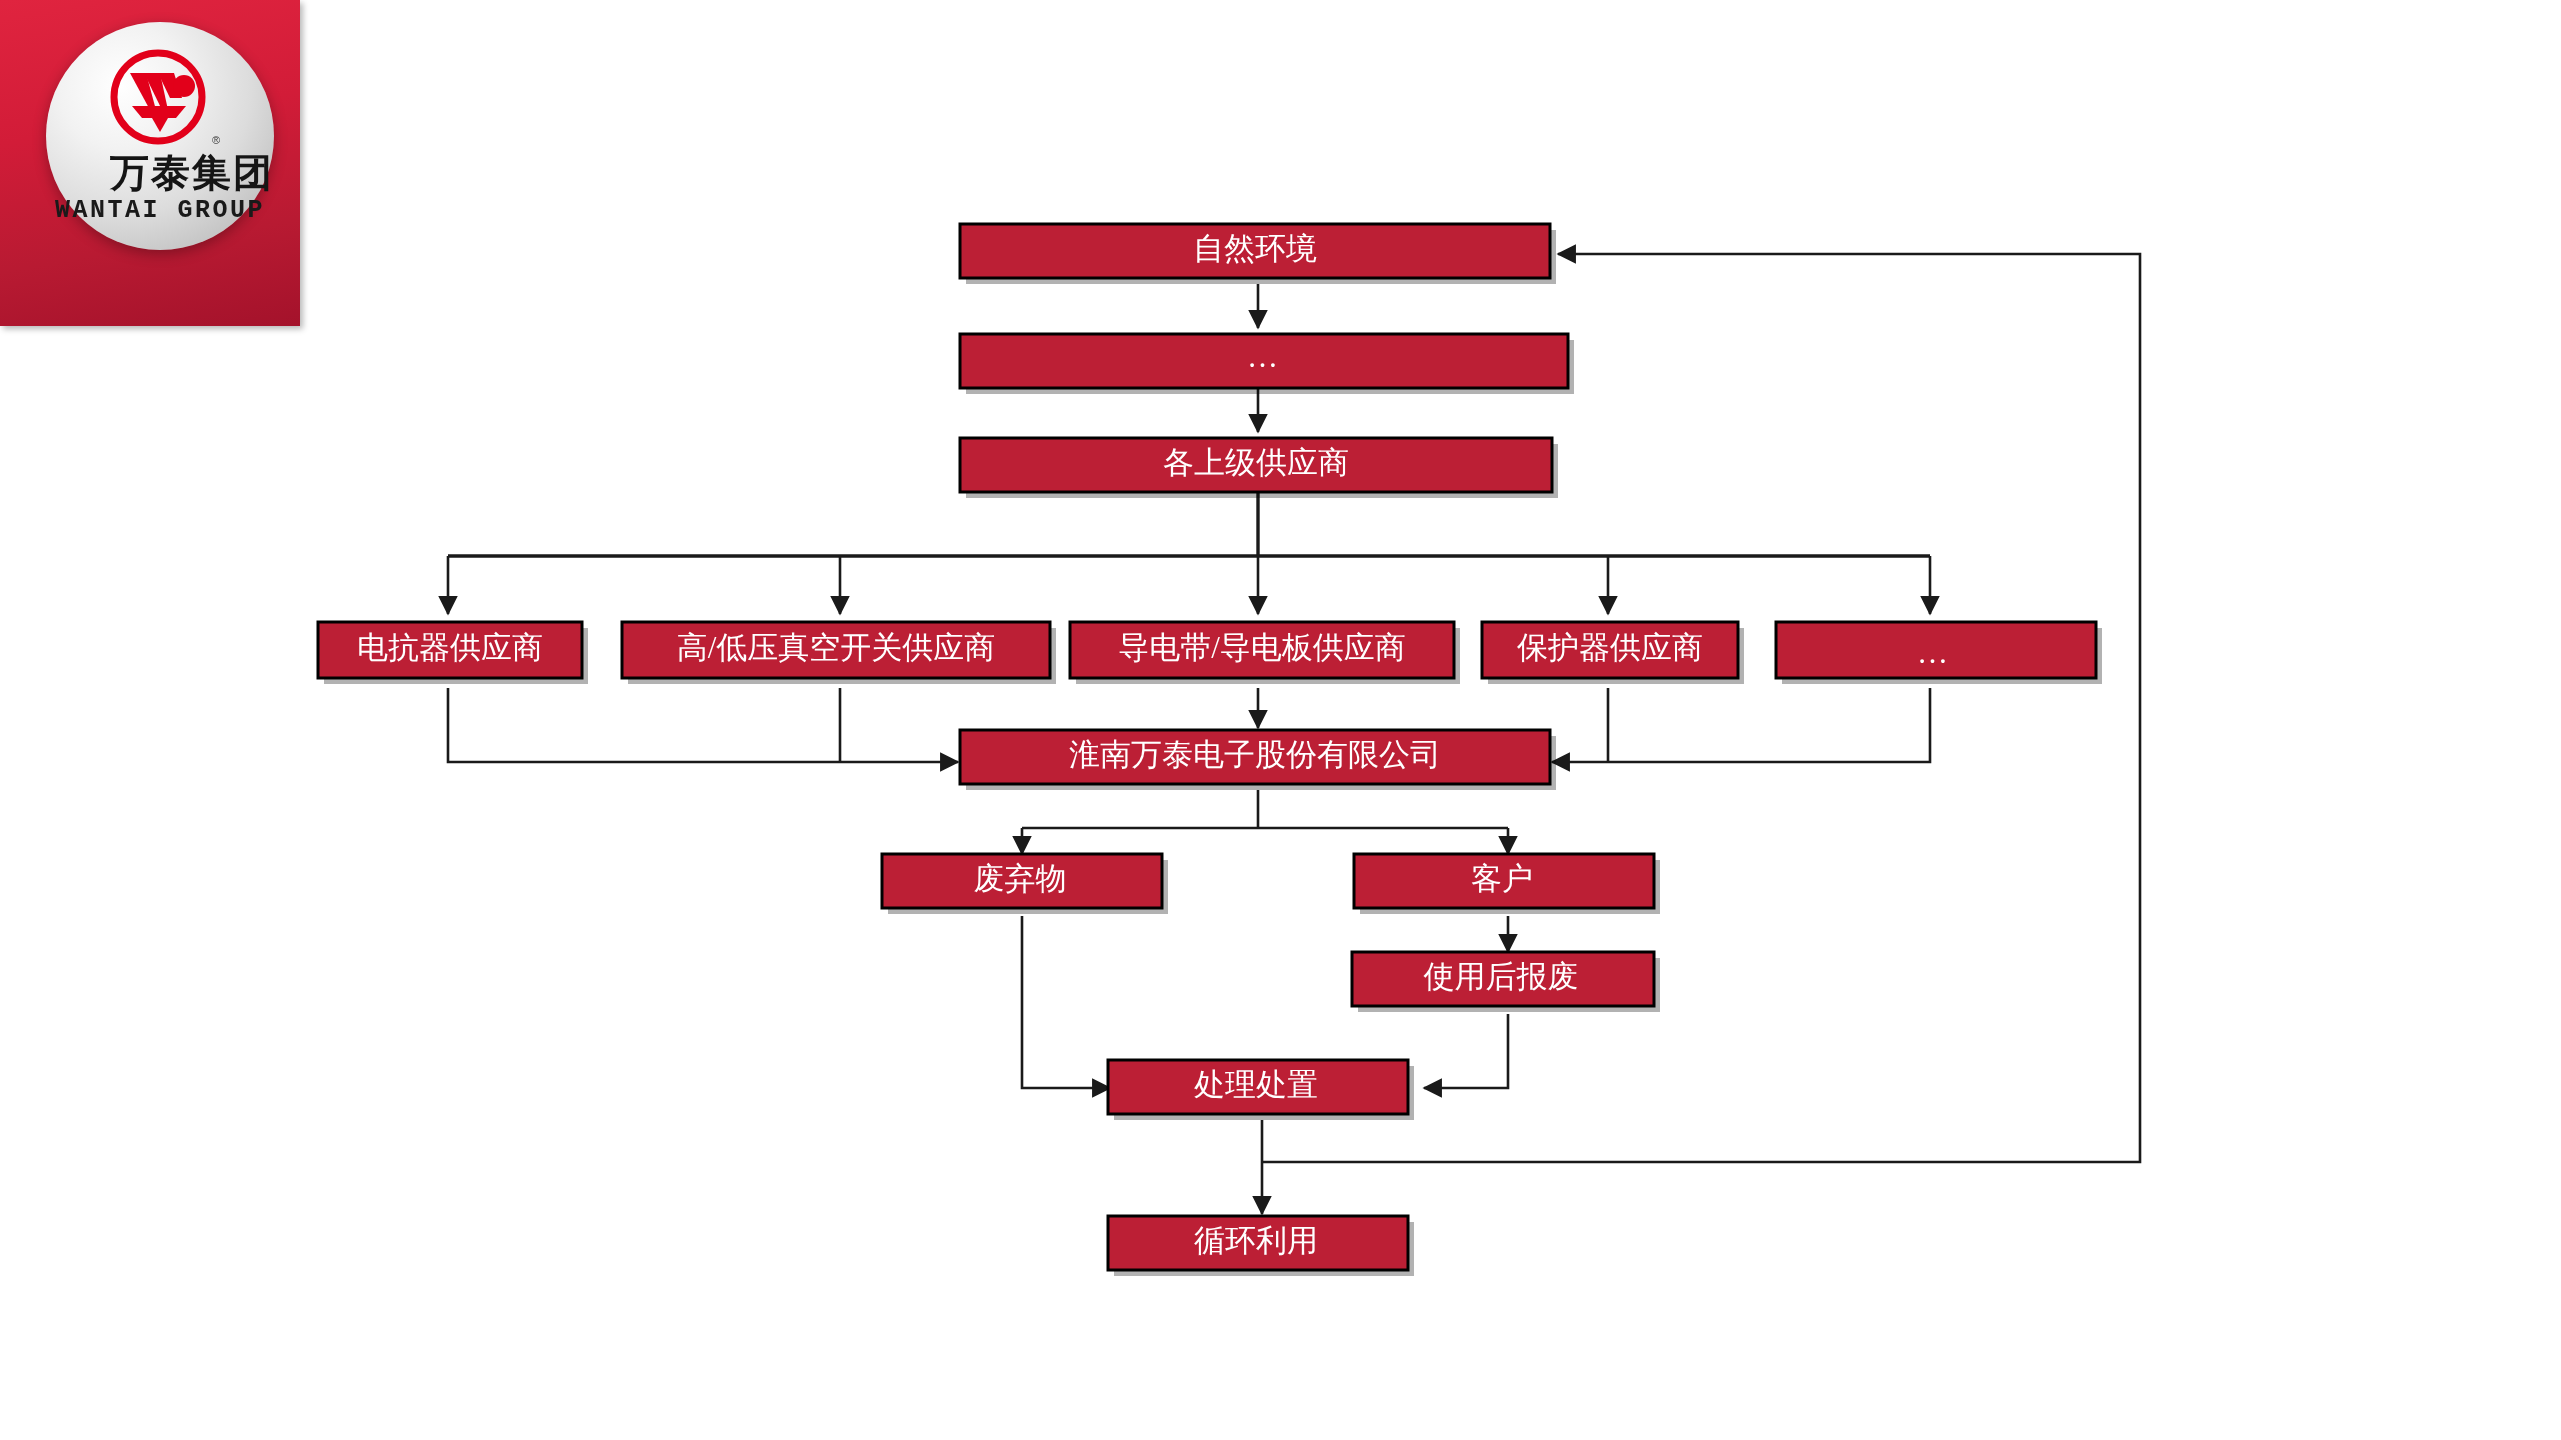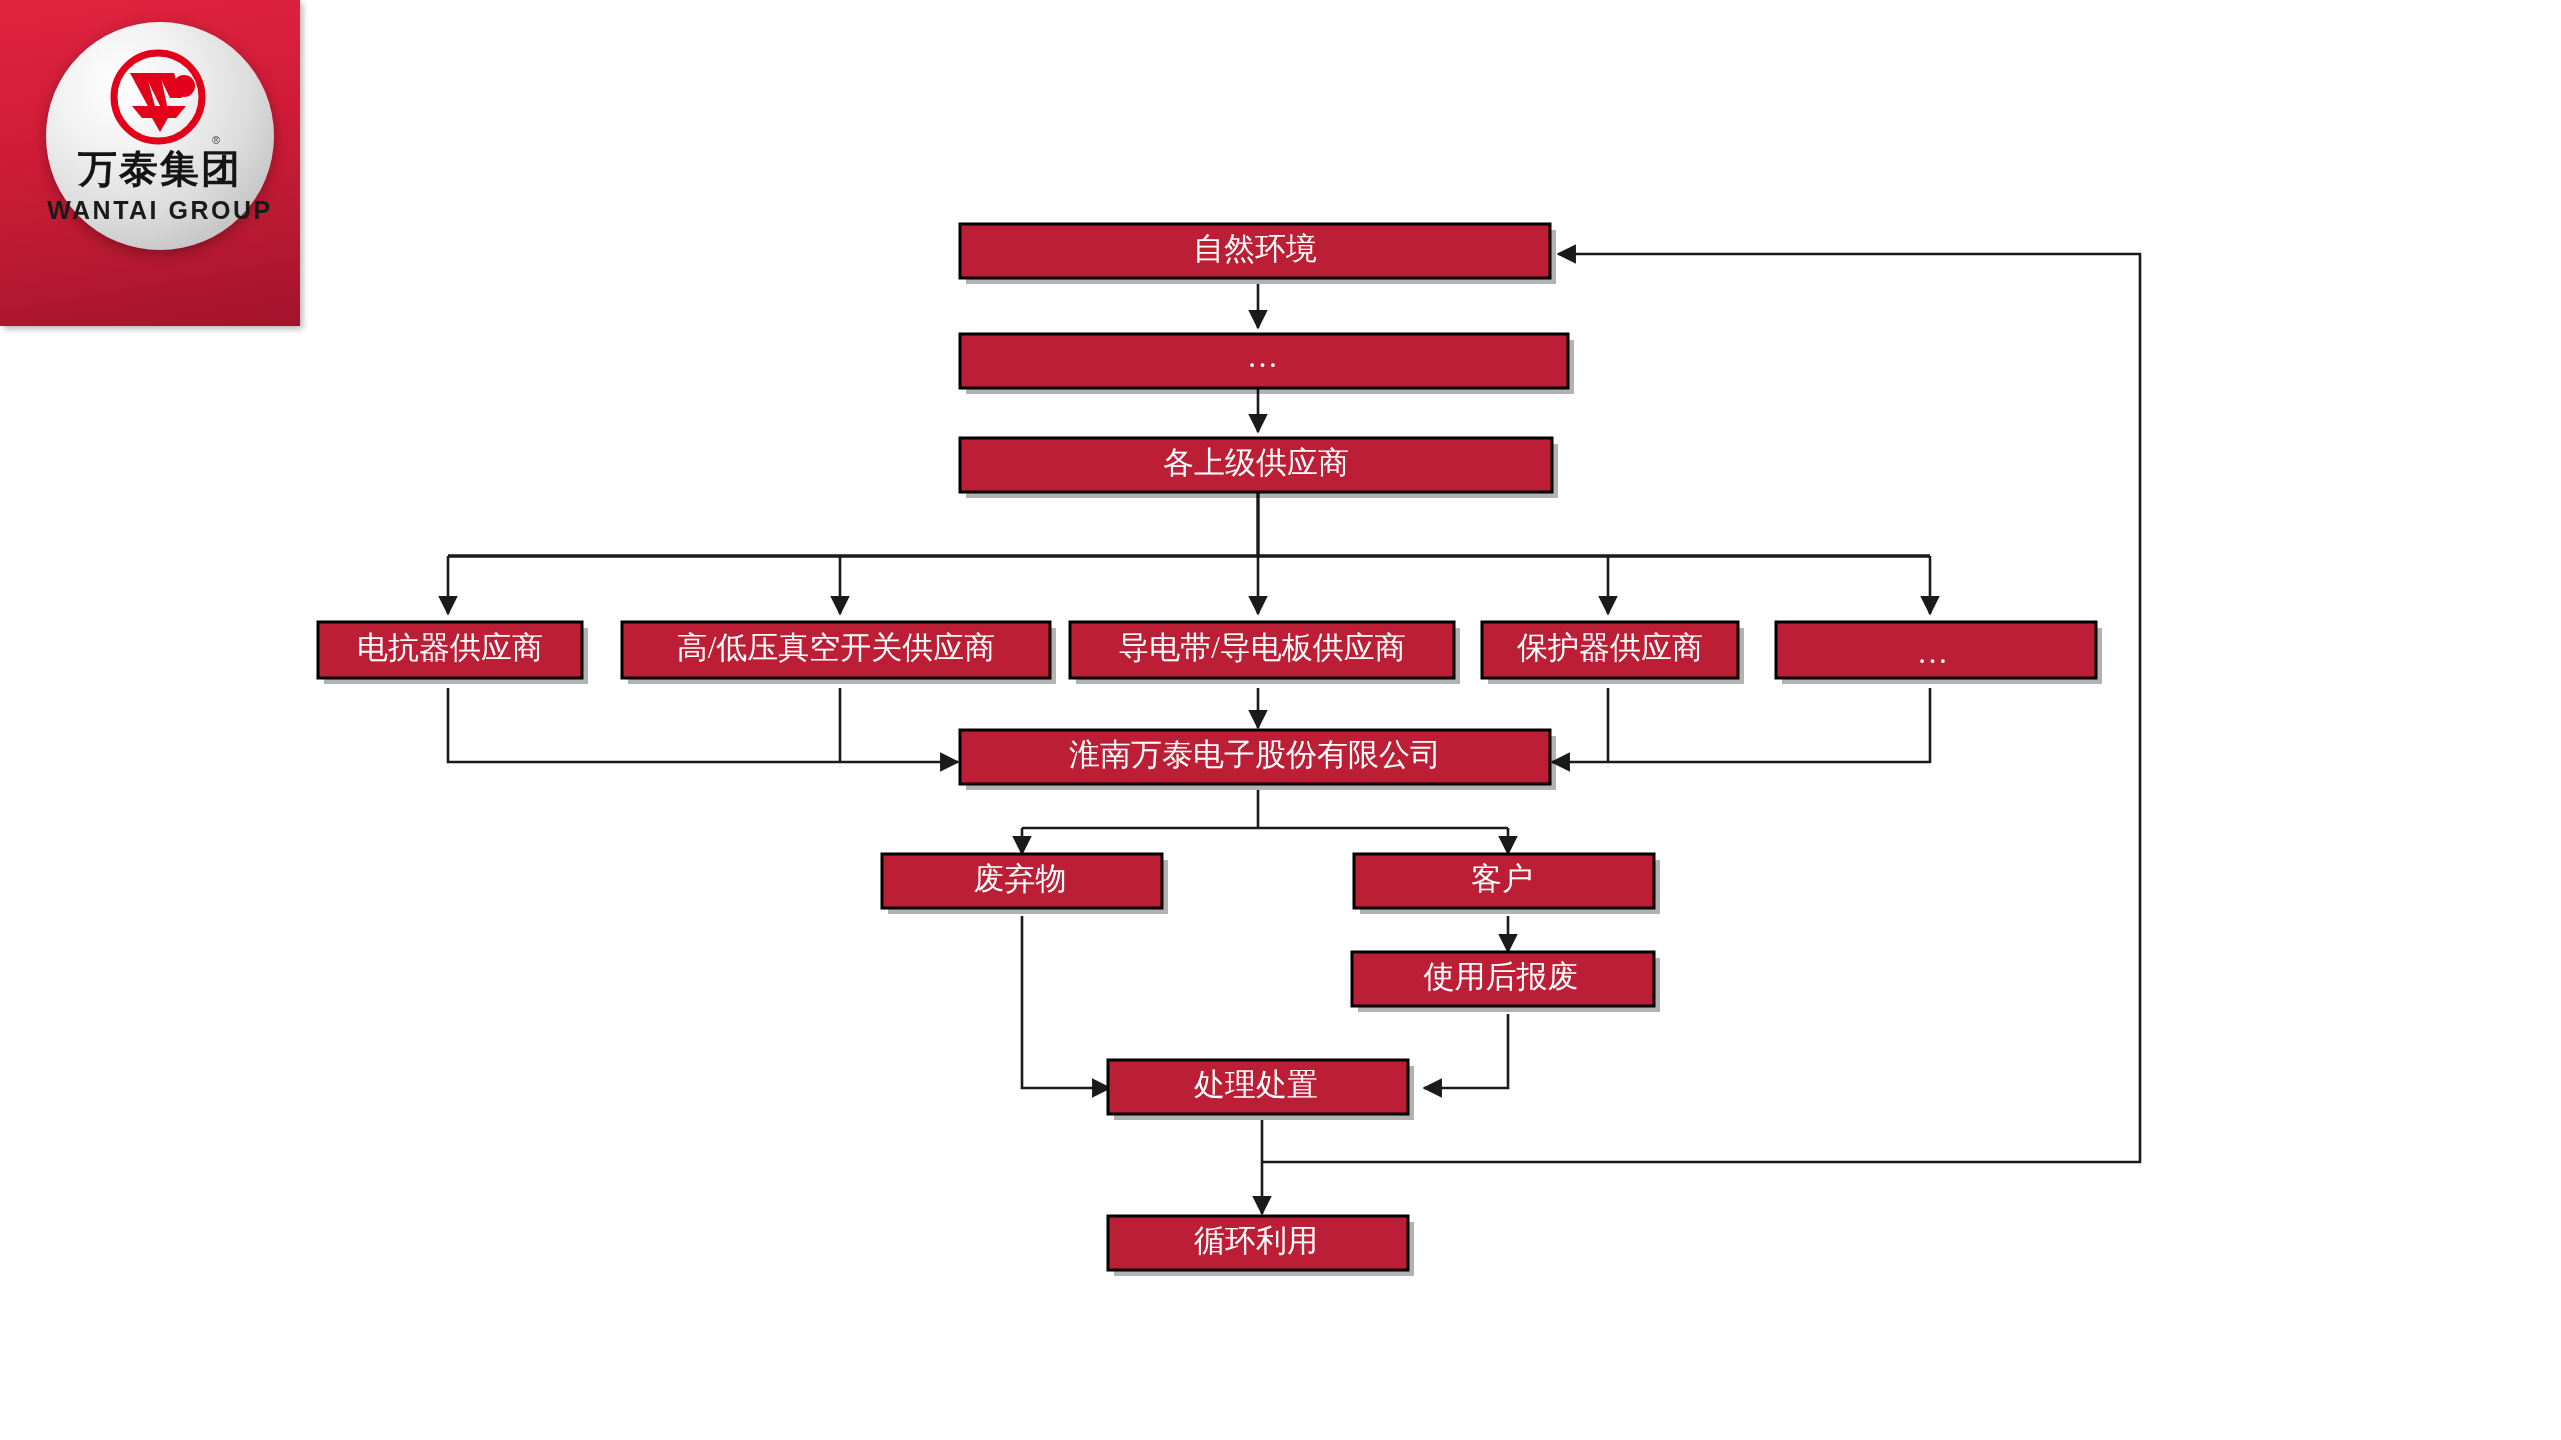--- a/index.html
+++ b/index.html
@@ -51,35 +51,35 @@
     bottom: 6px;
     font-family: "Liberation Sans", sans-serif;
     font-size: 11px;
     color: #3a3a3a;
   }
   #brand-cn-name {
     position: absolute;
     left: 0;
     right: 0;
     top: 131px;
-    text-align: center;
-    font-family: Liberation Mono, monospace;
+    text-align: right;
+    font-family: Liberation Sans, sans-serif;
     font-size: 39px;
     font-weight: 700;
     letter-spacing: 2px;
     color: #151515;
     line-height: 1;
   }
   #brand-en-name {
     position: absolute;
     left: 0;
     right: 0;
     top: 176px;
     text-align: center;
-    font-family: Liberation Sans, sans-serif;
+    font-family: Liberation Mono, monospace;
     font-size: 25px;
     font-weight: 700;
     letter-spacing: 2.5px;
     color: #1a1a1a;
     line-height: 1;
   }
 
   
   #diagram-svg {
     position: absolute;

